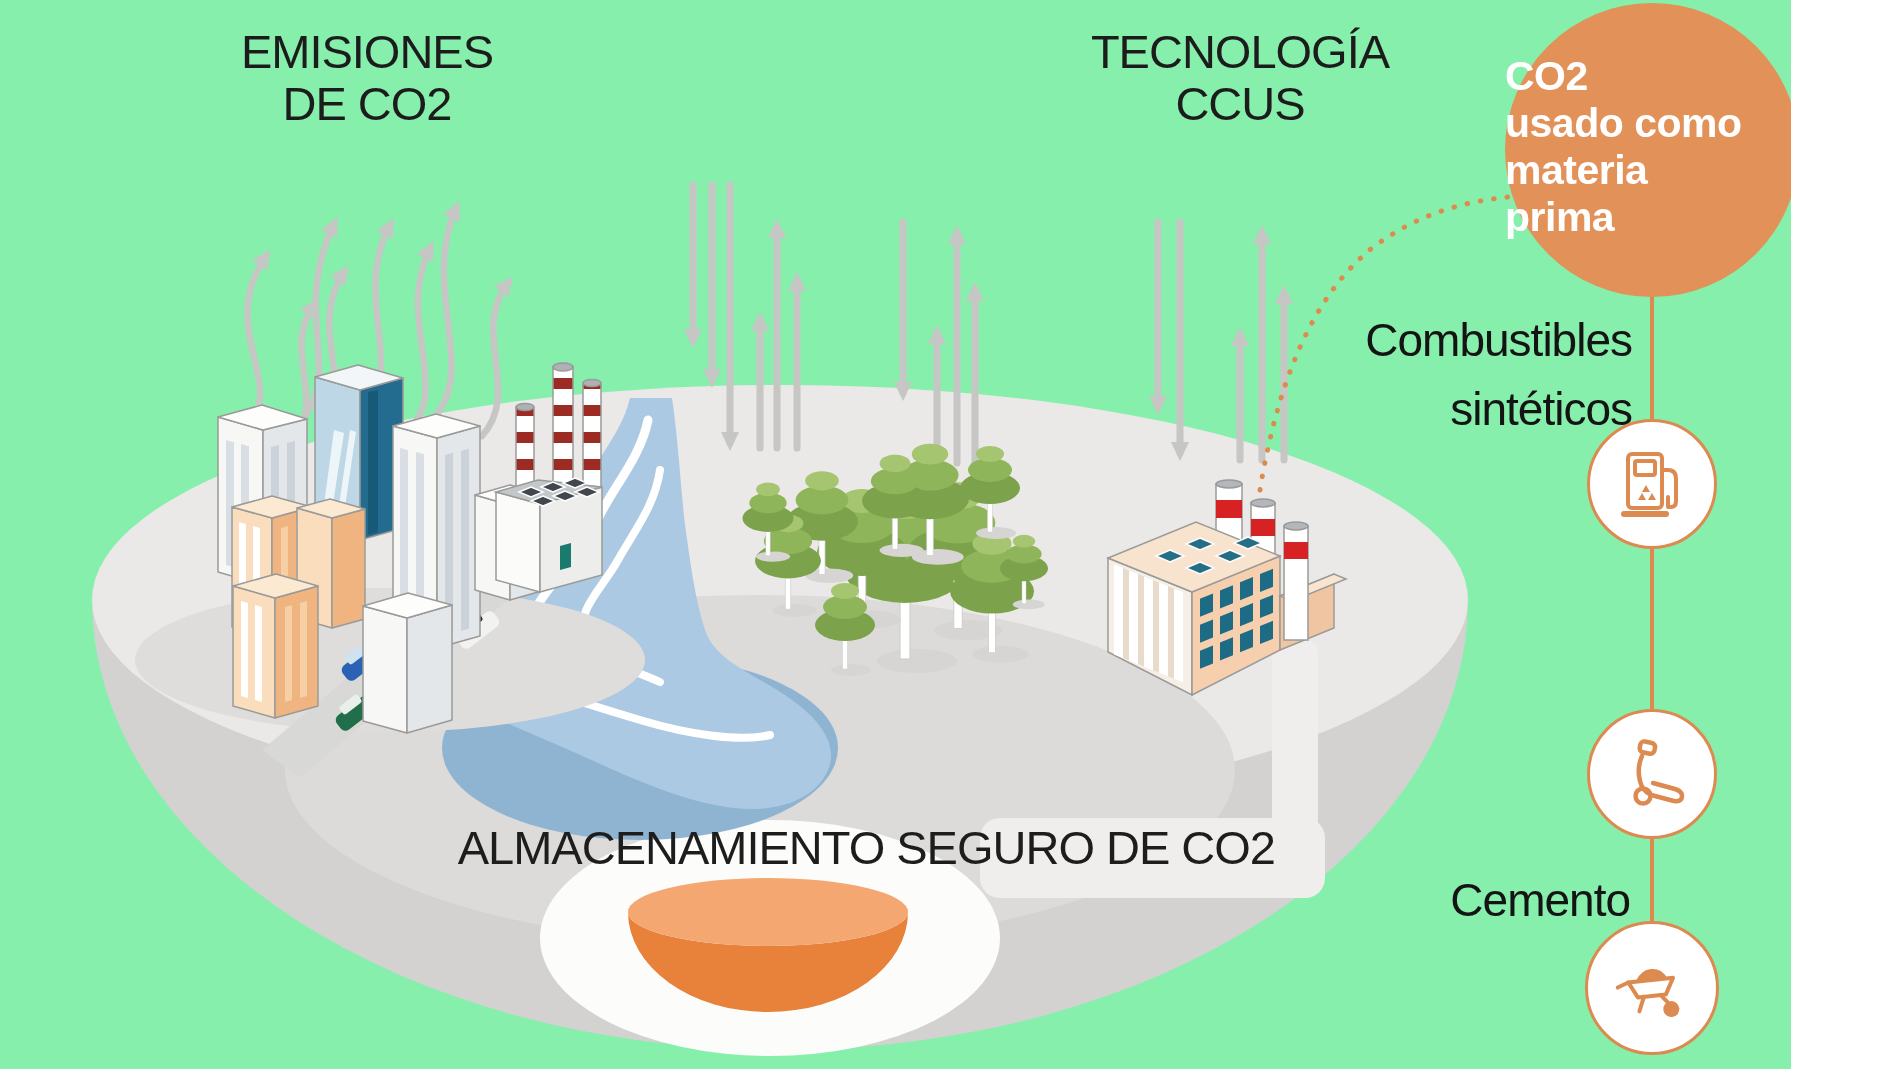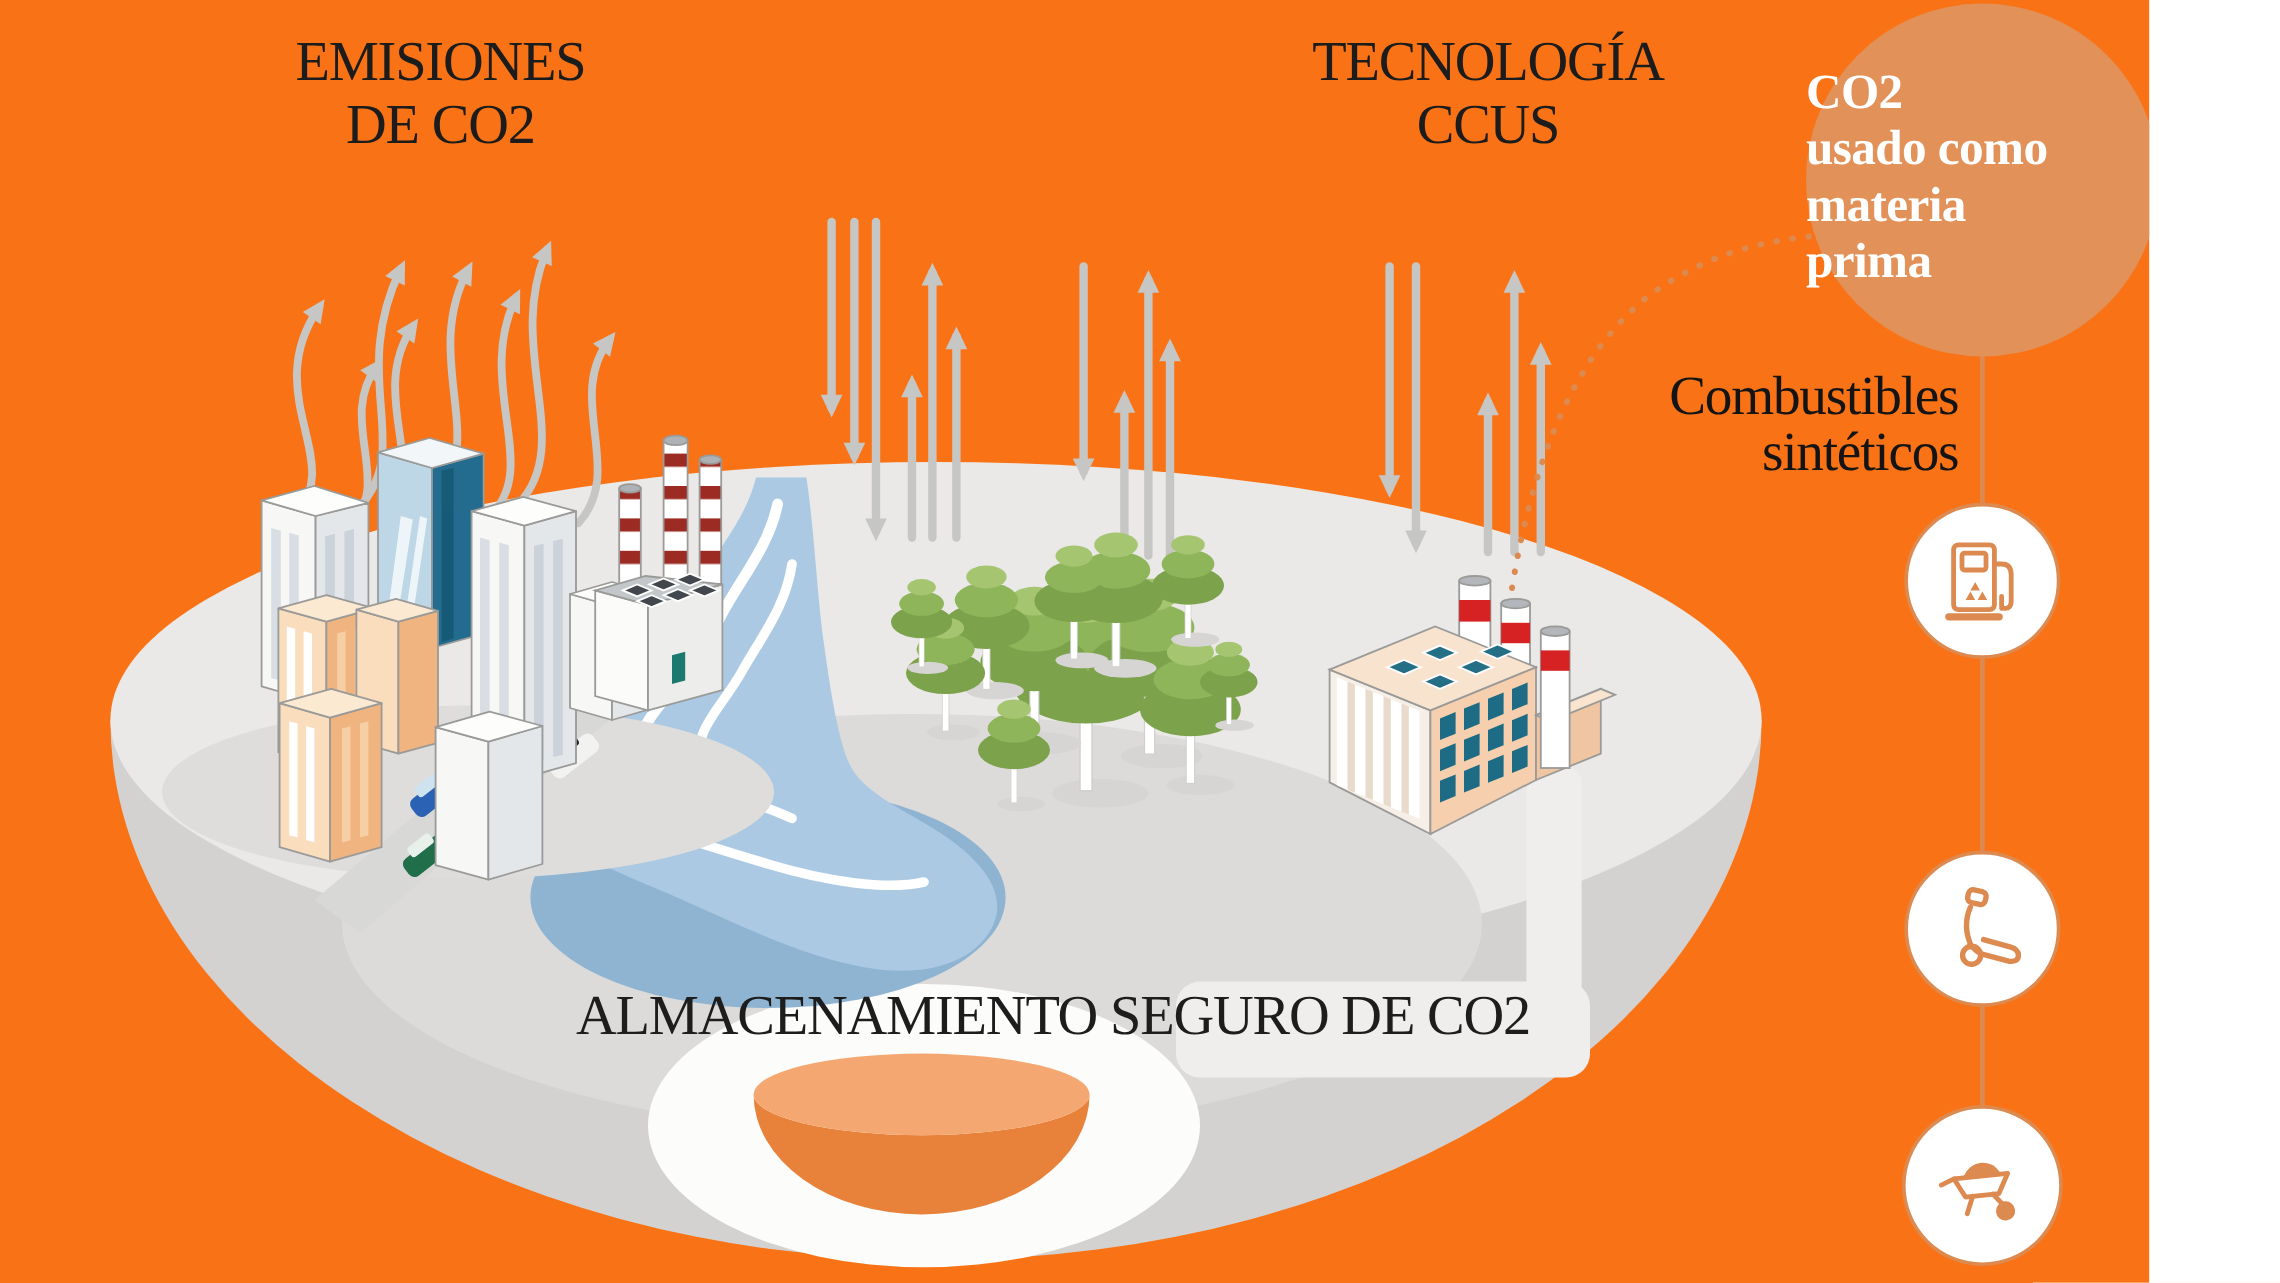--- a/index.html
+++ b/index.html
@@ -1,29 +1,29 @@
 <!DOCTYPE html>
 <html><head>
 <meta charset="utf-8">
 <style>
   html,body{margin:0;padding:0;background:#fff;}
-  #stage{position:relative;width:1791px;height:1069px;background:#f97316;overflow:hidden;
-         font-family:Liberation Serif, serif;}
+  #stage{position:relative;width:1791px;height:1069px;background:#86efac;overflow:hidden;
+         font-family:Liberation Sans, sans-serif;}
   #art{position:absolute;left:0;top:0;}
   .prelines{white-space:pre-line;}
   .title{position:absolute;width:460px;text-align:center;color:#1c1c1c;
          font-size:47px;line-height:52px;letter-spacing:-1px;font-weight:400;}
   #title-emissions{left:137px;top:26px;}
   #title-natural{left:585px;top:26px;}
   #title-ccus{left:1010px;top:26px;}
   #co2-bubble{position:absolute;left:1505px;top:3px;width:294px;height:294px;border-radius:50%;
               background:#e29158;color:#ffffff;font-weight:700;
               font-size:41px;line-height:47px;box-sizing:border-box;padding-top:50px;letter-spacing:-0.5px;}
   .product-label{position:absolute;width:420px;text-align:right;color:#141414;
-                 font-size:46px;line-height:47px;letter-spacing:-1px;}
+                 font-size:46px;line-height:69px;letter-spacing:-1px;}
   #label-fuels{left:1212px;top:306px;}
   #label-foam{left:1210px;top:556px;}
   #label-cement{left:1210px;top:866px;}
   #chain-line{position:absolute;left:1650px;top:296px;width:4px;height:628px;background:#dd8a50;}
   .icon-circle{position:absolute;width:130px;height:130px;border-radius:50%;background:#fff;
                border:3px solid #dd8a50;box-sizing:border-box;display:flex;align-items:center;justify-content:center;}
   #circle-fuel{left:1587px;top:419px;}
   #circle-seat{left:1587px;top:709px;}
   #circle-cement{left:1585px;top:921px;width:134px;height:134px;}
   #storage-label{position:absolute;left:275px;top:820px;width:1000px;text-align:right;
@@ -312,20 +312,21 @@
 
   <div id="chain-line"></div>
 
   <div id="co2-bubble" class="prelines">CO2
 usado como
 materia
 prima</div>
 
   <div class="product-label prelines" id="label-fuels">Combustibles
 sintéticos</div>
+  <div class="product-label prelines" id="label-cement">Cemento</div>
 
   <div class="icon-circle" id="circle-fuel">
     <svg width="76" height="76" viewBox="0 0 76 76" fill="none" stroke="#dc8a50" stroke-width="4" stroke-linecap="round" stroke-linejoin="round">
       <rect x="14" y="8" width="34" height="54" rx="4"></rect>
       <rect x="21" y="15" width="20" height="14" rx="2"></rect>
       <line x1="10" y1="68" x2="52" y2="68" stroke-width="6"></line>
       <path d="M48 24 h6 q8 0 8 9 v22 q0 6 -5 6 h-3 v-10"></path>
       <path d="M28 46 l4 -7 4 7 z M24 54 l4 -7 4 7 z M34 54 l4 -7 4 7 z" fill="#dc8a50" stroke="none"></path>
     </svg>
   </div>

